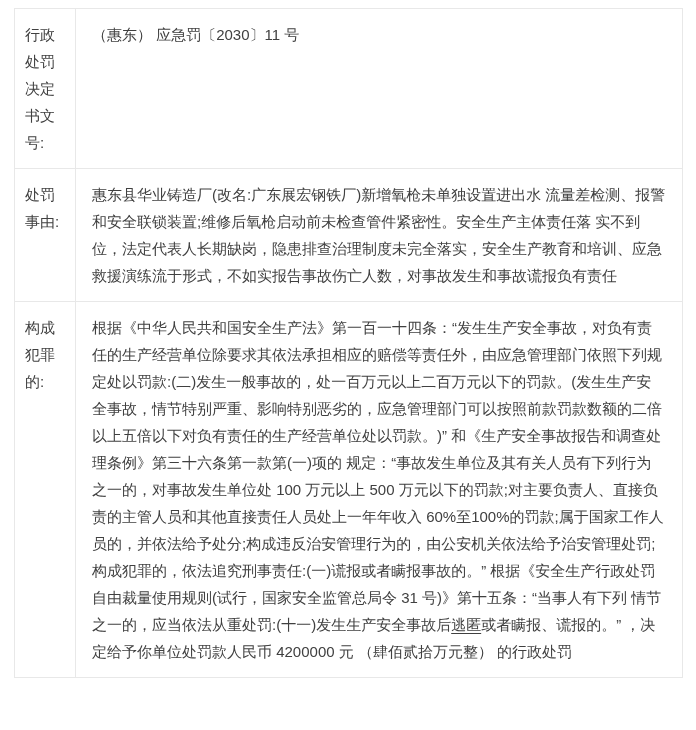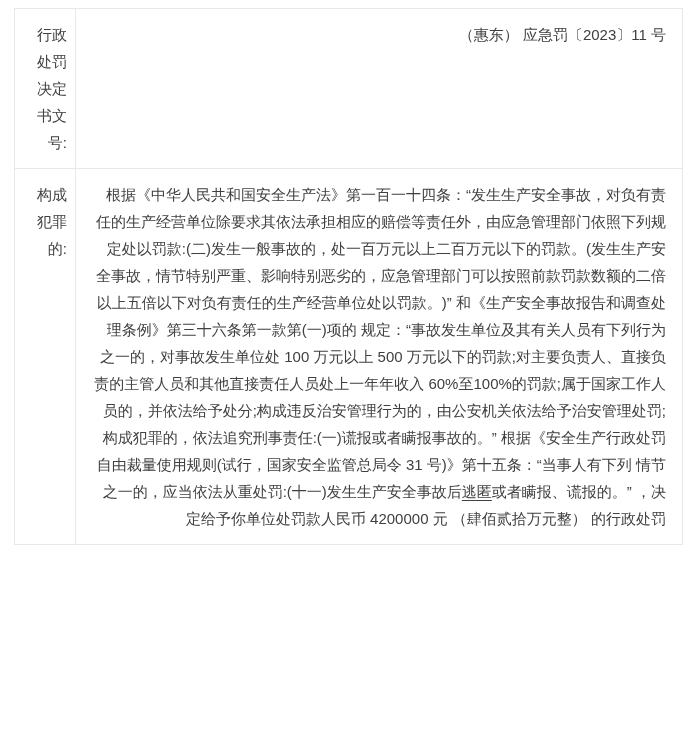--- a/index.html
+++ b/index.html
@@ -21,21 +21,20 @@
     border-collapse: collapse;
     table-layout: fixed;
   }
   .doc-table td {
     border: 1px solid #e8e8e8;
     vertical-align: top;
     font-size: 15px;
     line-height: 27px;
     color: #404040;
     word-break: break-all;
-    text-align: right;
   }
   .label-cell {
     padding: 12px 8px 12px 10px;
   }
   .content-cell {
     padding: 12px 16px;
   }
   .underlined {
     text-decoration: underline;
     text-underline-offset: 3px;
@@ -46,21 +45,25 @@
 
 <div class="page">
   <table class="doc-table">
     <colgroup>
       <col style="width:61px">
       <col>
     </colgroup>
     <tbody>
       <tr>
         <td class="label-cell">行政处罚决定书文号:</td>
-        <td class="content-cell">（惠东） 应急罚〔2023〕11 号</td>
+        <td class="content-cell">（惠东） 应急罚〔2030〕11 号</td>
+      </tr>
+      <tr>
+        <td class="label-cell">处罚事由:</td>
+        <td class="content-cell">惠东县华业铸造厂(改名:广东展宏钢铁厂)新增氧枪未单独设置进出水 流量差检测、报警和安全联锁装置;维修后氧枪启动前未检查管件紧密性。安全生产主体责任落 实不到位，法定代表人长期缺岗，隐患排查治理制度未完全落实，安全生产教育和培训、应急 救援演练流于形式，不如实报告事故伤亡人数，对事故发生和事故谎报负有责任</td>
       </tr>
       <tr>
         <td class="label-cell">构成犯罪的:</td>
         <td class="content-cell"><span>根据《中华人民共和国安全生产法》第一百一十四条：“发生生产安全事故，对负有责任的生产经营单位除要求其依法承担相应的赔偿等责任外，由应急管理部门依照下列规定处以罚款:(二)发生一般事故的，处一百万元以上二百万元以下的罚款。(发生生产安全事故，情节特别严重、影响特别恶劣的，应急管理部门可以按照前款罚款数额的二倍以上五倍以下对负有责任的生产经营单位处以罚款。)” 和《生产安全事故报告和调查处理条例》第三十六条第一款第(一)项的 规定：“事故发生单位及其有关人员有下列行为之一的，对事故发生单位处 100 万元以上 500 万元以下的罚款;对主要负责人、直接负责的主管人员和其他直接责任人员处上一年年收入 60%至100%的罚款;属于国家工作人员的，并依法给予处分;构成违反治安管理行为的，由公安机关依法给予治安管理处罚;构成犯罪的，依法追究刑事责任:(一)谎报或者瞒报事故的。” 根据《安全生产行政处罚自由裁量使用规则(试行，国家安全监管总局令 31 号)》第十五条：“当事人有下列 情节之一的，应当依法从重处罚:(十一)发生生产安全事故后</span><span class="underlined">逃匿</span><span>或者瞒报、谎报的。” ，决定给予你单位处罚款人民币 4200000 元 （肆佰贰拾万元整） 的行政处罚</span></td>
       </tr>
     </tbody>
   </table>
 </div>
 
 </body></html>

